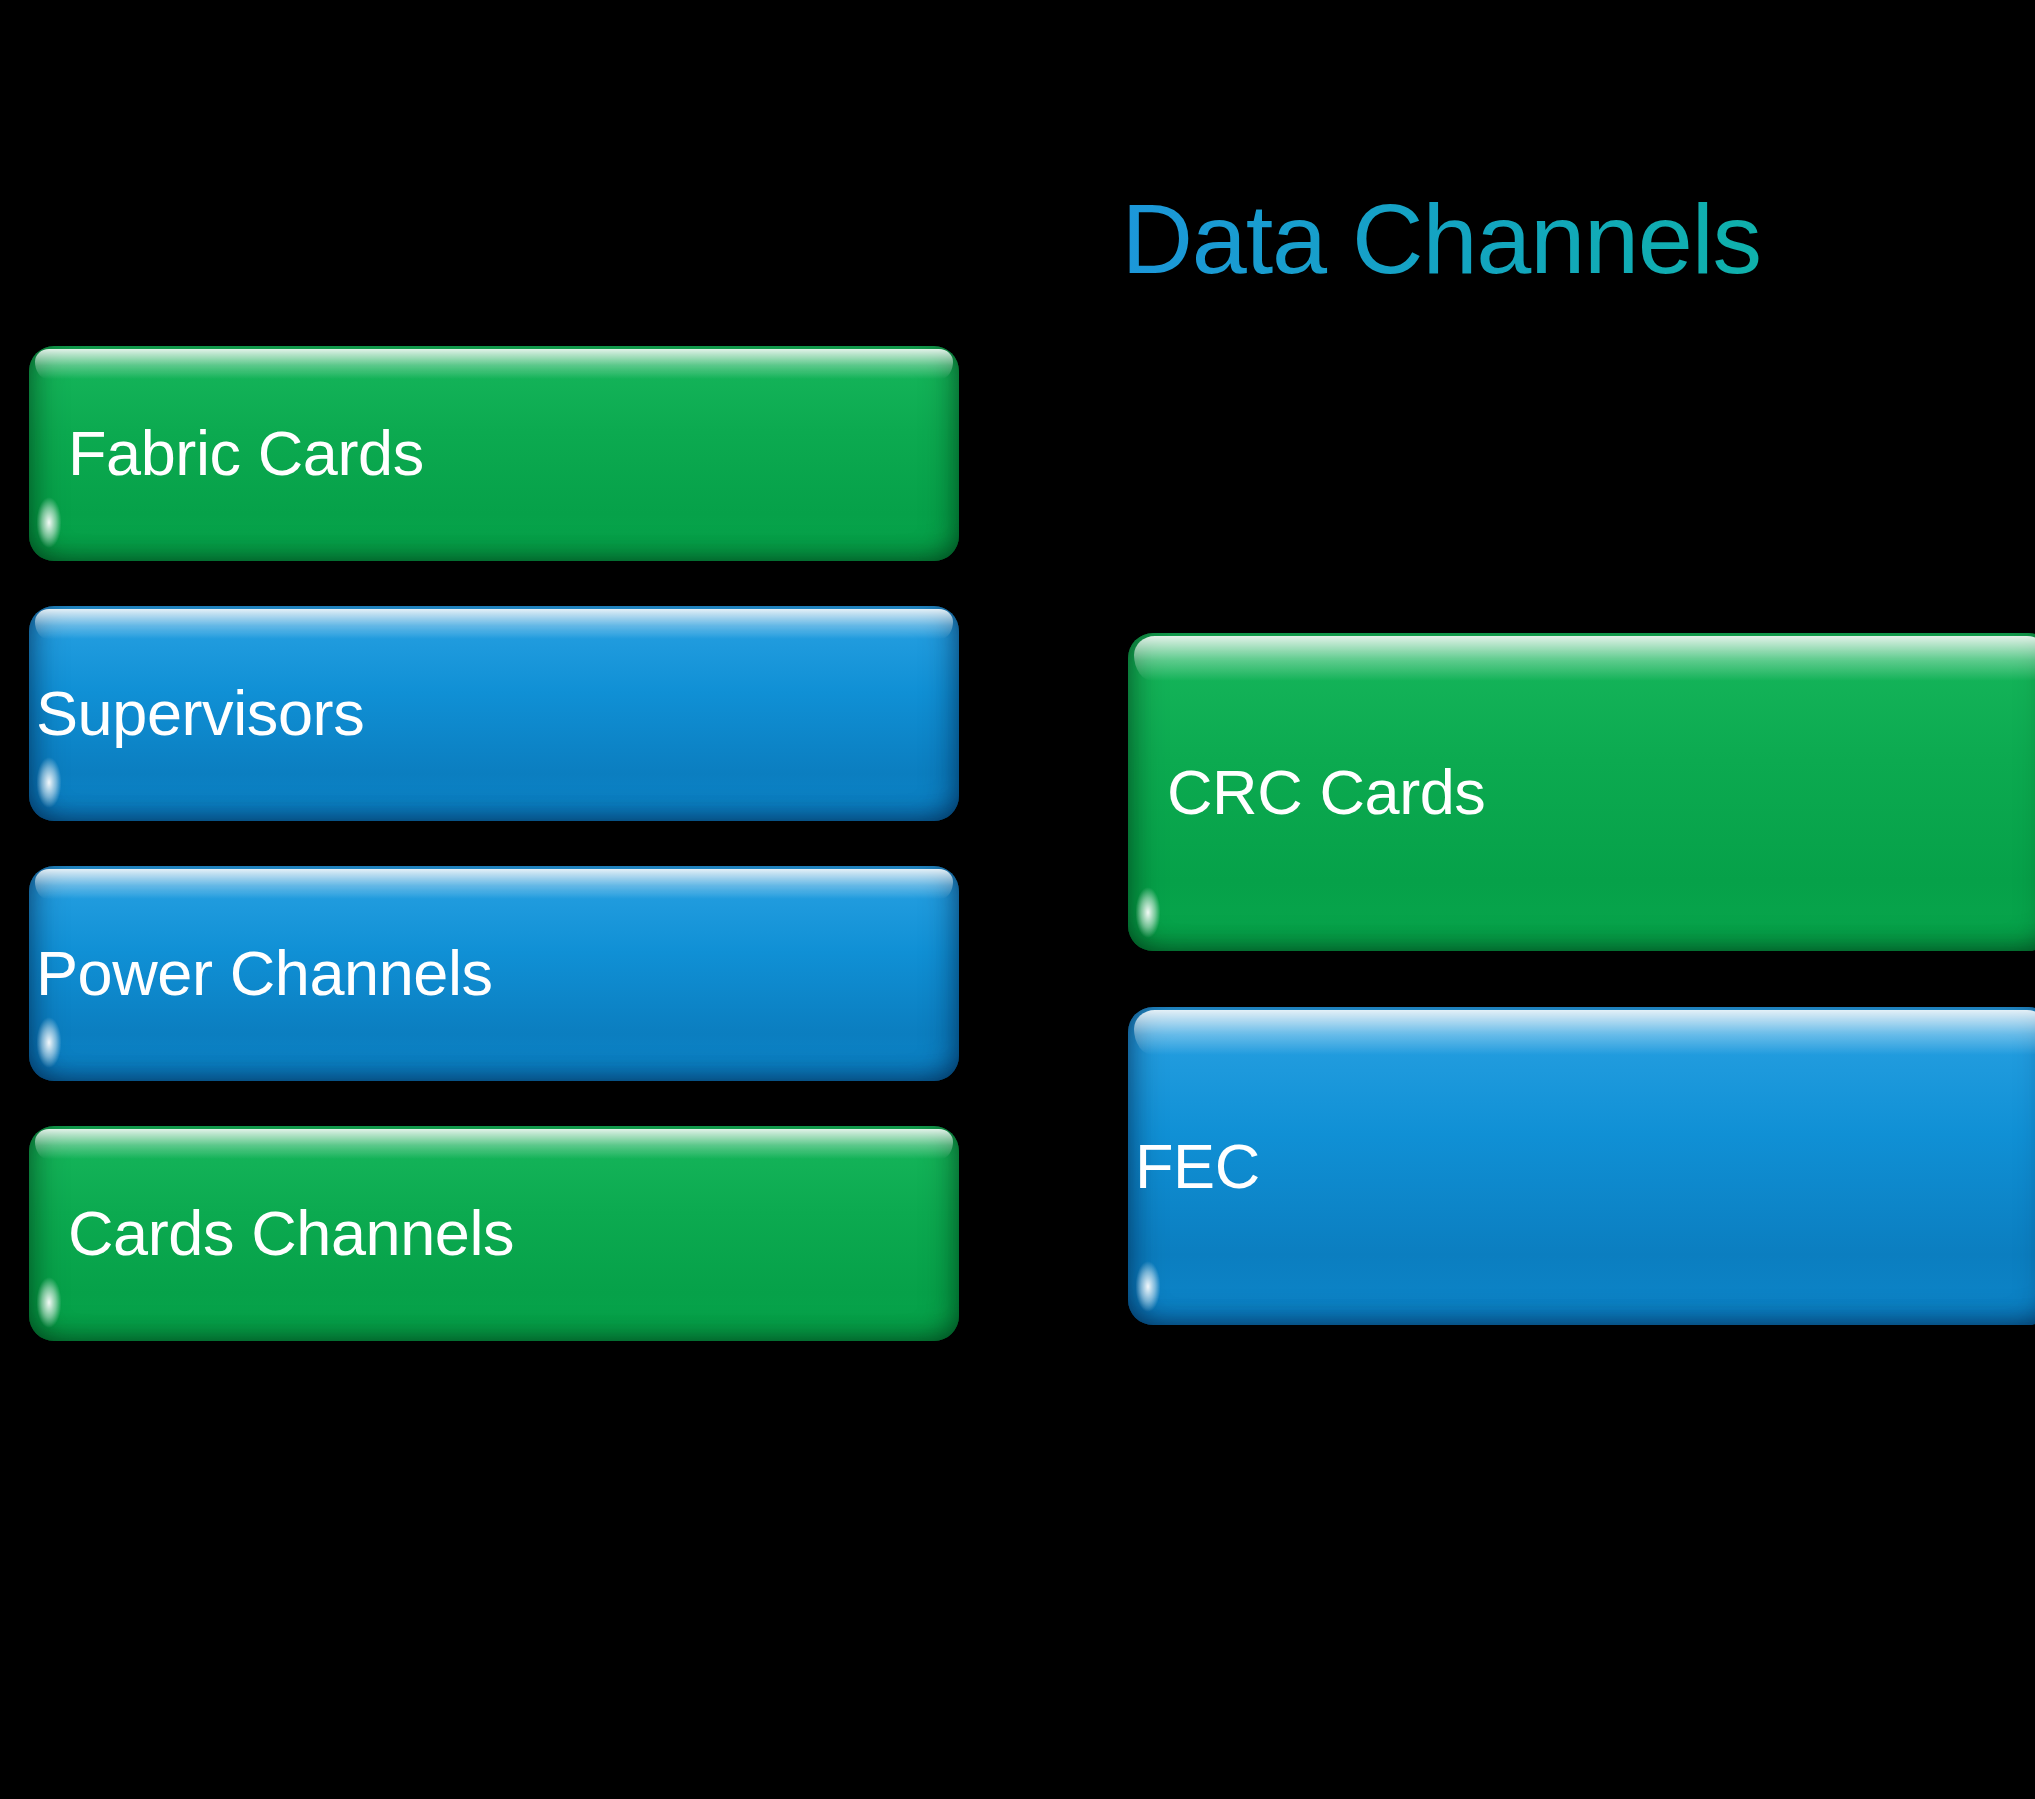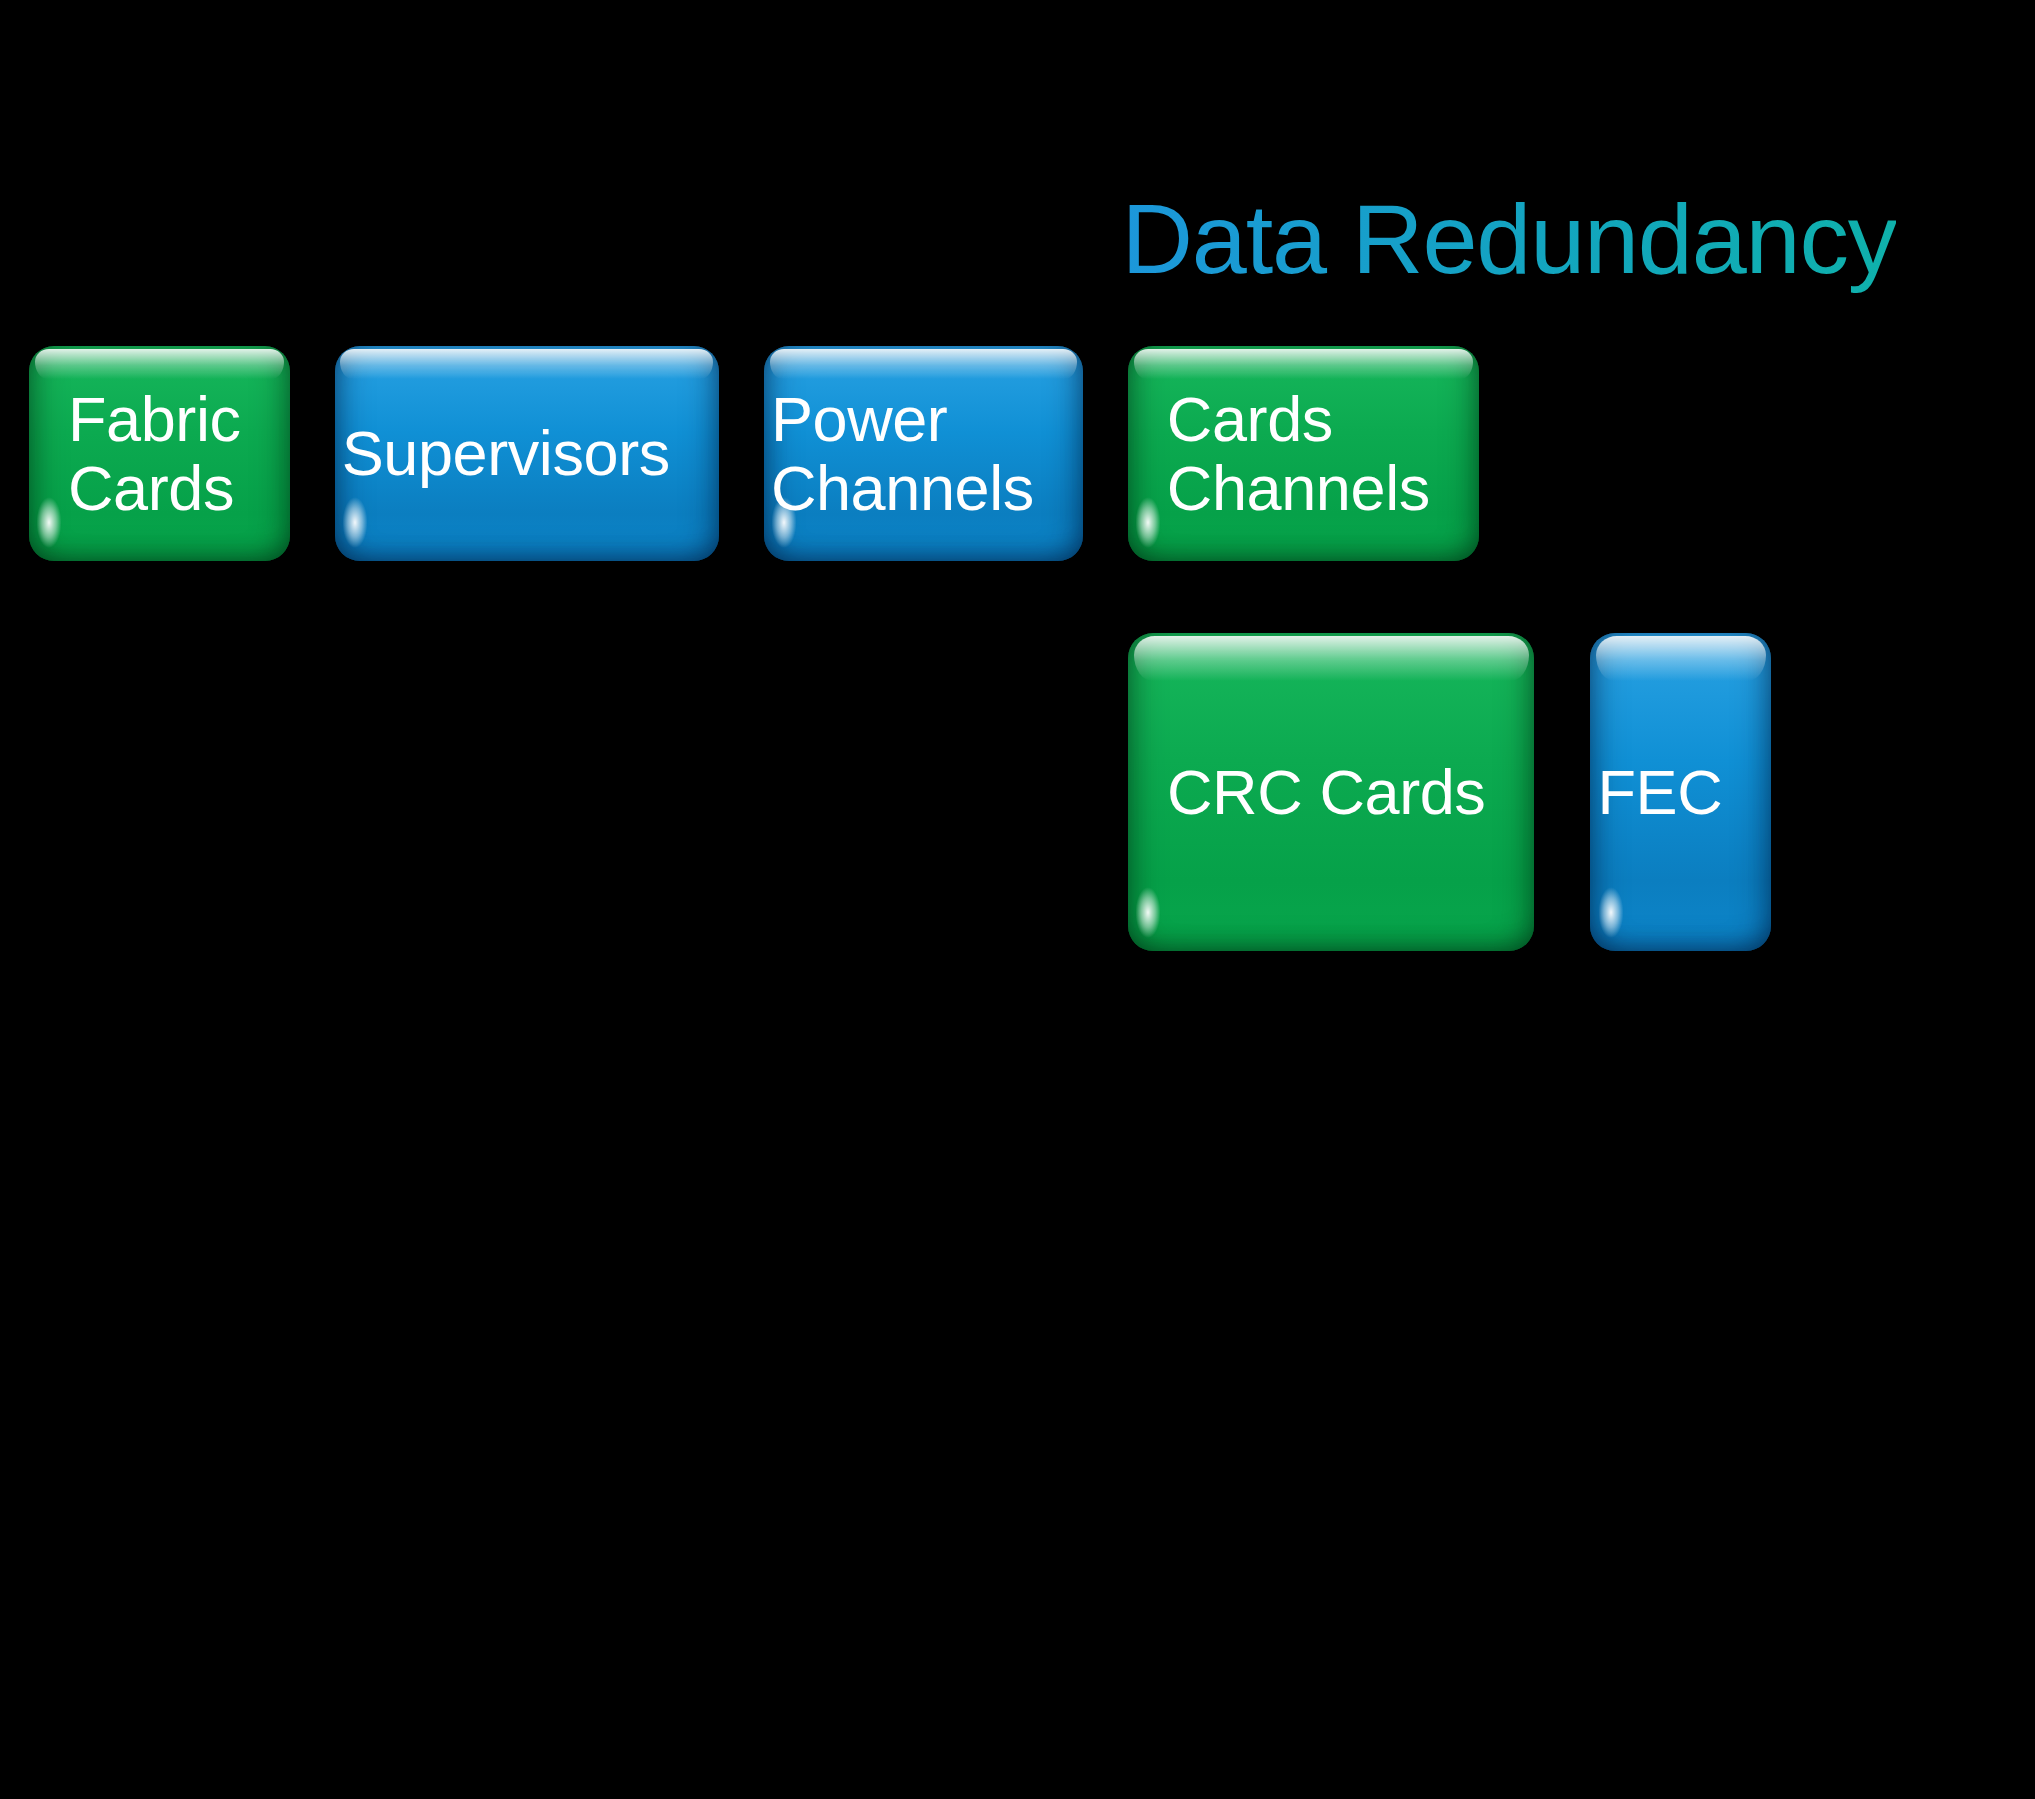--- a/index.html
+++ b/index.html
@@ -26,21 +26,21 @@
     background: linear-gradient(90deg, #1c97da 0%, #12a6bd 60%, #0fb1ab 100%);
     -webkit-background-clip: text;
     background-clip: text;
     color: transparent;
   }
   .c1 .col-title { left: 33px; }
   .c2 .col-title { left: -6.5px; }
 
   .boxes {
     position: absolute; left: 0; right: 0;
-    display: flex; flex-direction: row;
+    display: flex; flex-direction: column;
   }
   .c1 .boxes { top: 346px;  gap: 45px; }
   .c2 .boxes { top: 633px; gap: 56px; }
 
   .box {
     position: relative;
     height: 215px;
     border-radius: 25px;
     display: flex;
     align-items: center;
@@ -109,21 +109,21 @@
     <div class="box" data-color="blue">
       <span class="box-label">Power Channels</span>
     </div>
     <div class="box" data-color="green">
       <span class="box-label">Cards Channels</span>
     </div>
   </div>
 </div>
 
 <div class="column c2">
-  <h2 class="col-title">Data Redundancy</h2>
+  <h2 class="col-title">Data Channels</h2>
   <div class="boxes">
     <div class="box" data-color="green">
       <span class="box-label">CRC Cards</span>
     </div>
     <div class="box" data-color="blue">
       <span class="box-label">FEC</span>
     </div>
   </div>
 </div>
 

